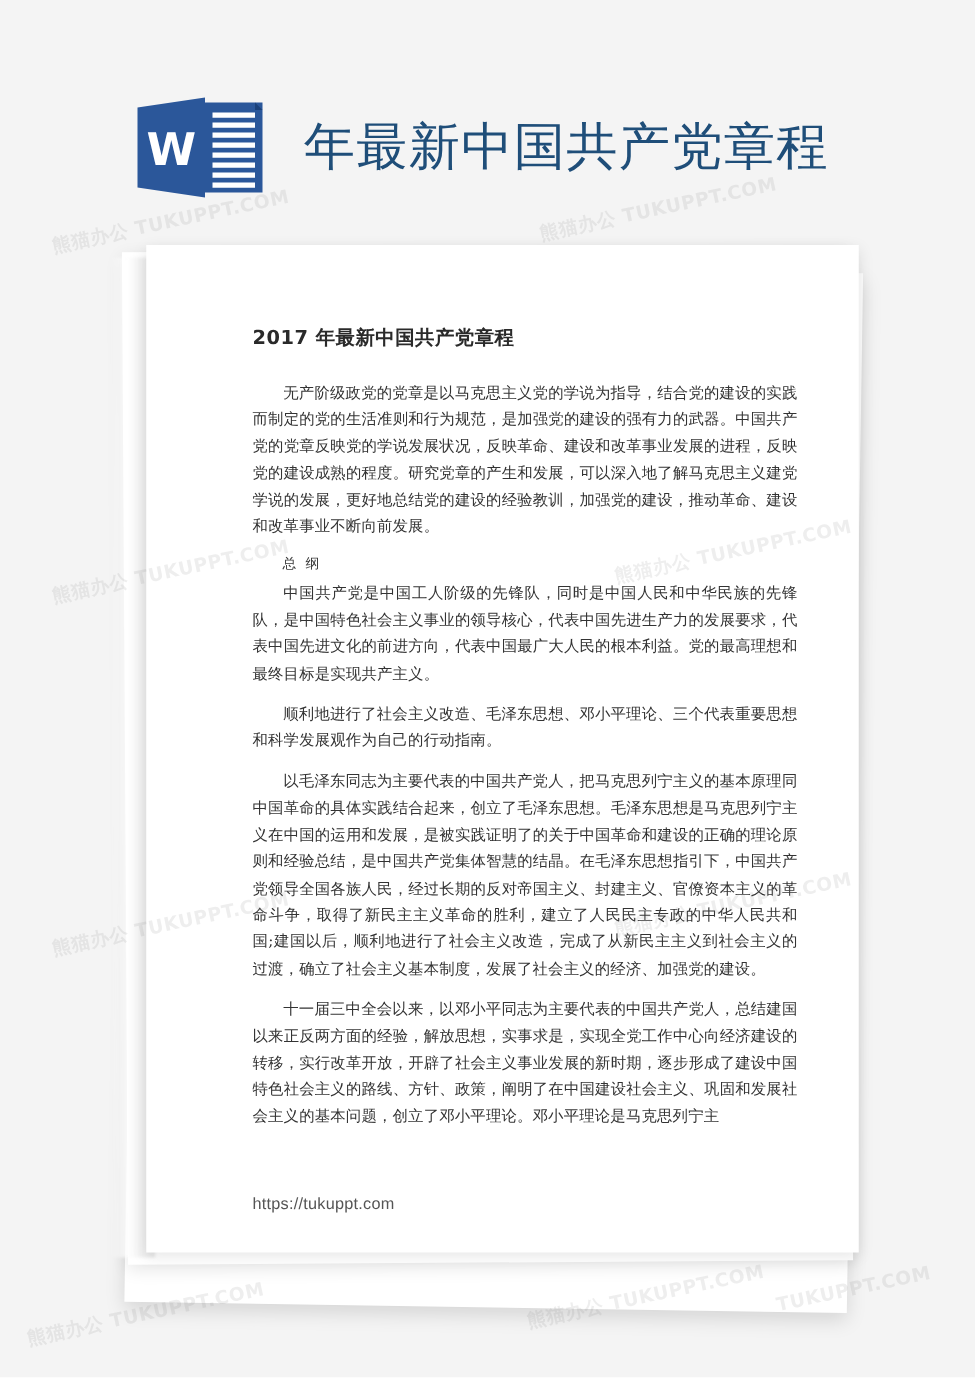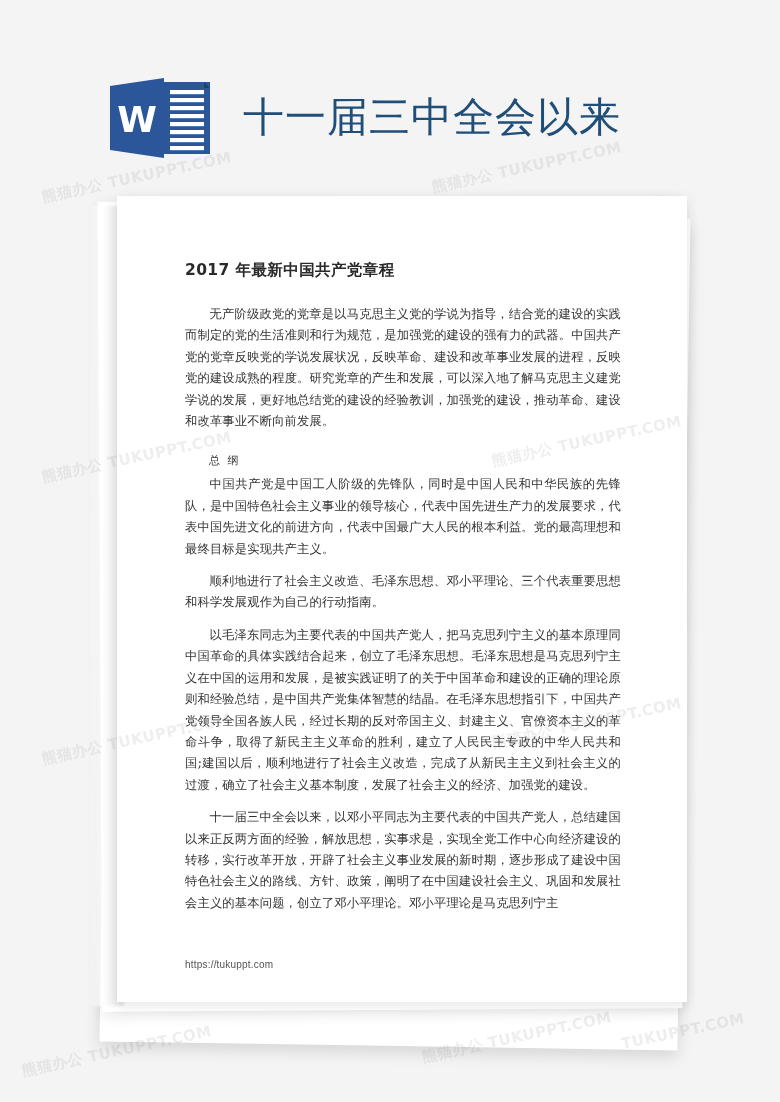--- a/index.html
+++ b/index.html
@@ -102,21 +102,21 @@
     width: 570px;
     height: 806px;
     box-shadow: 0 3px 12px rgba(0,0,0,0.11);
     z-index: 10;
     overflow: hidden;
   }
 
   
   .doc {
     position: absolute;
-    left: 0; top: 0;
+    left: 17px; top: 0;
     width: 570px;
     height: 806px;
     padding: 0;
     box-sizing: border-box;
   }
   .doc-inner {
     position: absolute;
     left: 68px;
     top: 62px;
     width: 436px;
@@ -143,28 +143,28 @@
     font-family: "DejaVu Serif", serif;
     font-size: 12.3px;
     line-height: 21.4px;
     color: #333333;
     margin: 0 0 11px 0;
     text-indent: 24.6px;
     text-align: justify;
     letter-spacing: 0.15px;
     word-break: break-all;
   }
-  .para.tight { margin-bottom: 18px; }
+  .para.tight { margin-bottom: 8px; }
 
   .doc-footer {
     position: absolute;
     left: 68px;
     bottom: 32px;
     font-family: "Liberation Sans", sans-serif;
-    font-size: 10px;
+    font-size: 13px;
     color: #555555;
     letter-spacing: 0.2px;
   }
 
   
   .curl {
     position: absolute;
     z-index: 9;
     left: 88px;
     top: 206px;
@@ -199,21 +199,21 @@
       <rect x="62" y="38" width="34" height="4.2" fill="#ffffff"></rect>
       <rect x="62" y="46" width="34" height="4.2" fill="#ffffff"></rect>
       <rect x="62" y="54" width="34" height="4.2" fill="#ffffff"></rect>
       <rect x="62" y="62" width="34" height="4.2" fill="#ffffff"></rect>
       <rect x="62" y="70" width="34" height="4.2" fill="#ffffff"></rect>
 
       <text x="29" y="56" font-family="DejaVu Sans, sans-serif" font-size="36" font-weight="700" fill="#ffffff" text-anchor="middle">W</text>
     </svg>
   </div>
 
-  <div class="header-title">十一届三中全会以来</div>
+  <div class="header-title">年最新中国共产党章程</div>
 </div>
 
 <div class="sheet sheet-back2"></div>
 <div class="sheet sheet-back1"></div>
 <div class="curl"></div>
 
 <div class="sheet sheet-front">
   <div class="doc">
     <div class="doc-inner">
 

